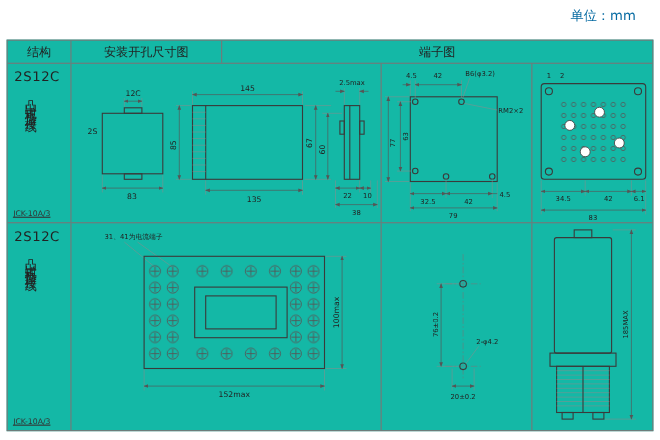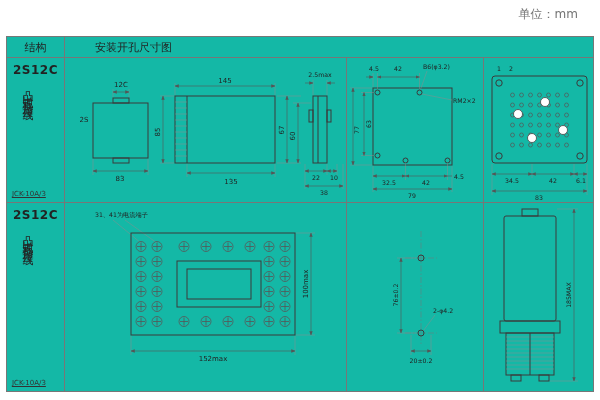--- a/index.html
+++ b/index.html
@@ -1,28 +1,28 @@
 <!DOCTYPE html>
 <html><head>
 <meta charset="utf-8">
 <style>
   html,body{margin:0;padding:0;background:#fff;}
   .page{position:relative;width:600px;height:400px;background:#fff;font-family:"DejaVu Sans","Liberation Sans",sans-serif;color:#222;overflow:hidden;}
-  .unit{position:absolute;top:6px;right:22px;font-size:12px;color:#737373;}
+  .unit{position:absolute;top:6px;right:22px;font-size:12px;color:#0369a1;}
   .spec-table{position:absolute;left:6px;top:36px;width:588px;height:356px;border:1px solid #777;box-sizing:border-box;display:flex;flex-direction:column;background:#14b8a6;}
   .thead{display:flex;height:20px;border-bottom:1px solid #777;align-items:stretch;}
   .hcell{display:flex;align-items:center;justify-content:center;font-size:11px;color:#222;border-right:1px solid #777;box-sizing:border-box;}
   .hcell:last-child,.cell:last-child{border-right:none;}
   .row{display:flex;}
   .row1{height:145px;border-bottom:1px solid #777;box-sizing:border-box;}
   .row2{flex:1;}
   .cell{border-right:1px solid #777;box-sizing:border-box;overflow:hidden;position:relative;}
   .w1{width:58px;}.w2{width:282px;}.w3{width:137px;}.w4{flex:1;}
   .struct-cell{display:flex;flex-direction:column;}
-  .model{font-size:12px;font-weight:700;margin:5px 0 0 6px;letter-spacing:.5px;}
+  .model{font-size:12px;font-weight:400;margin:5px 0 0 6px;letter-spacing:.5px;}
   .vtext{writing-mode:vertical-lr;text-orientation:upright;font-size:11px;letter-spacing:3px;margin:5px 0 0 12px;flex:1;color:#222;}
   .code{font-size:7px;margin:auto 0 4px 5px;color:#333;white-space:nowrap;text-decoration:underline;}
   svg{display:block;}
   .ol{fill:none;stroke:#3a3a3a;stroke-width:1;}
   .dl{fill:none;stroke:#555;stroke-width:.6;}
   .xl{fill:none;stroke:#8c8c8c;stroke-width:.5;}
   .cl{fill:none;stroke:#777;stroke-width:.5;stroke-dasharray:6 2 1.5 2;}
   .dt{font-family:"DejaVu Sans","Liberation Sans",sans-serif;font-size:7px;fill:#222;text-anchor:middle;}
   .dt6{font-size:6.2px;}
   .dts{text-anchor:start;}
@@ -30,20 +30,21 @@
 </head>
 <body>
 
 <div class="page">
   <div class="unit">单位：mm</div>
 
   <div class="spec-table">
     <div class="thead">
       <div class="hcell w1">结构</div>
       <div class="hcell w3">安装开孔尺寸图</div>
+      <div class="hcell w4">端子图</div>
     </div>
 
     <div class="row row1">
       <div class="cell w1 struct-cell">
         <div class="model">2S12C</div>
         <div class="vtext">凸出式板后接线</div>
         <div class="code">JCK-10A/3</div>
       </div>
 
       <div class="cell w2">

